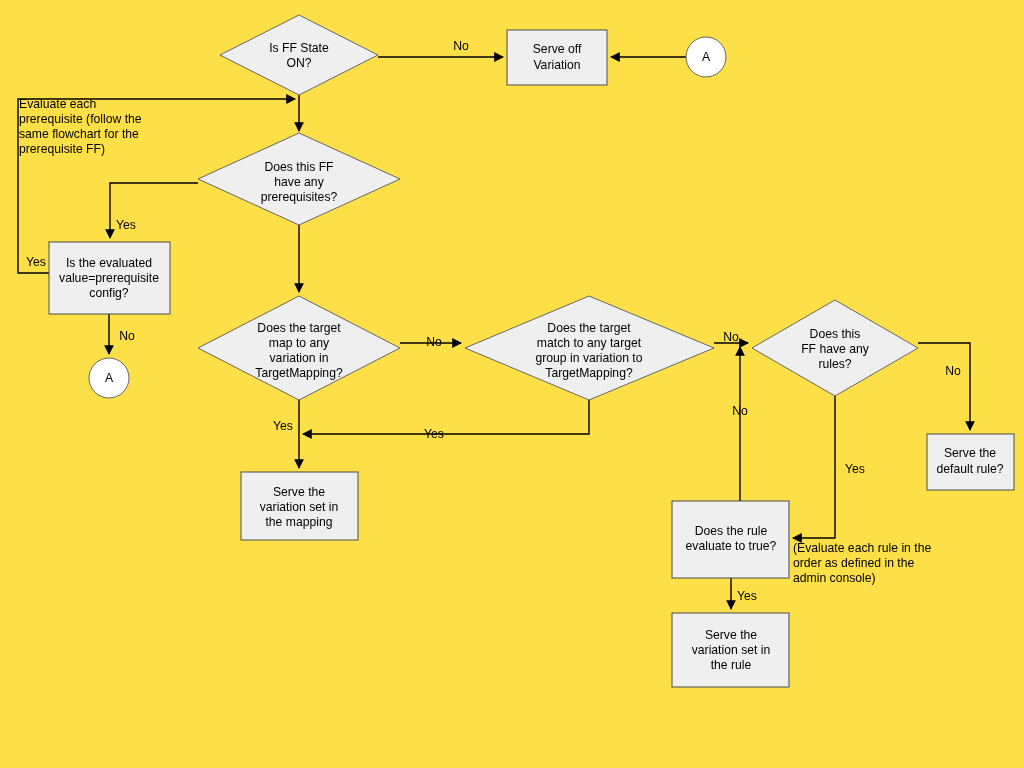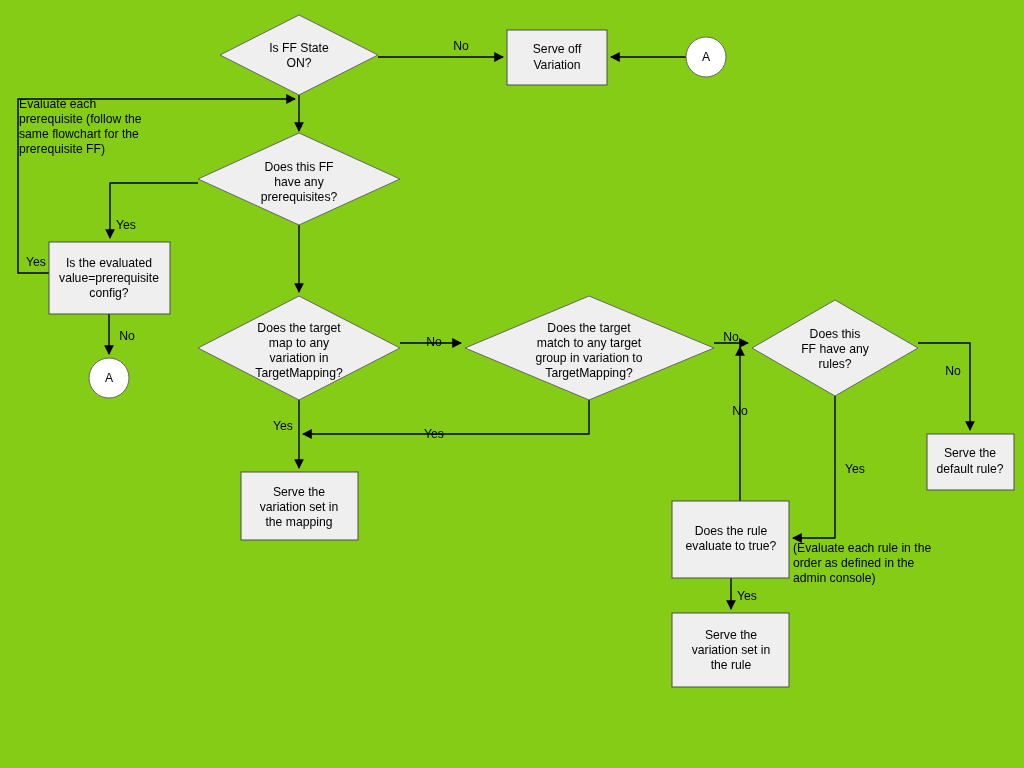--- a/index.html
+++ b/index.html
@@ -4,21 +4,21 @@
 <style>
   html, body {
     margin: 0;
     padding: 0;
     background: #ffffff;
   }
   #canvas-wrap {
     position: relative;
     width: 1024px;
     height: 768px;
-    background: #84cc16;
+    background: #fde047;
     font-family: "Liberation Sans", "DejaVu Sans", sans-serif;
     overflow: hidden;
   }
   svg.flow {
     position: absolute;
     left: 0;
     top: 0;
     width: 1024px;
     height: 768px;
   }

